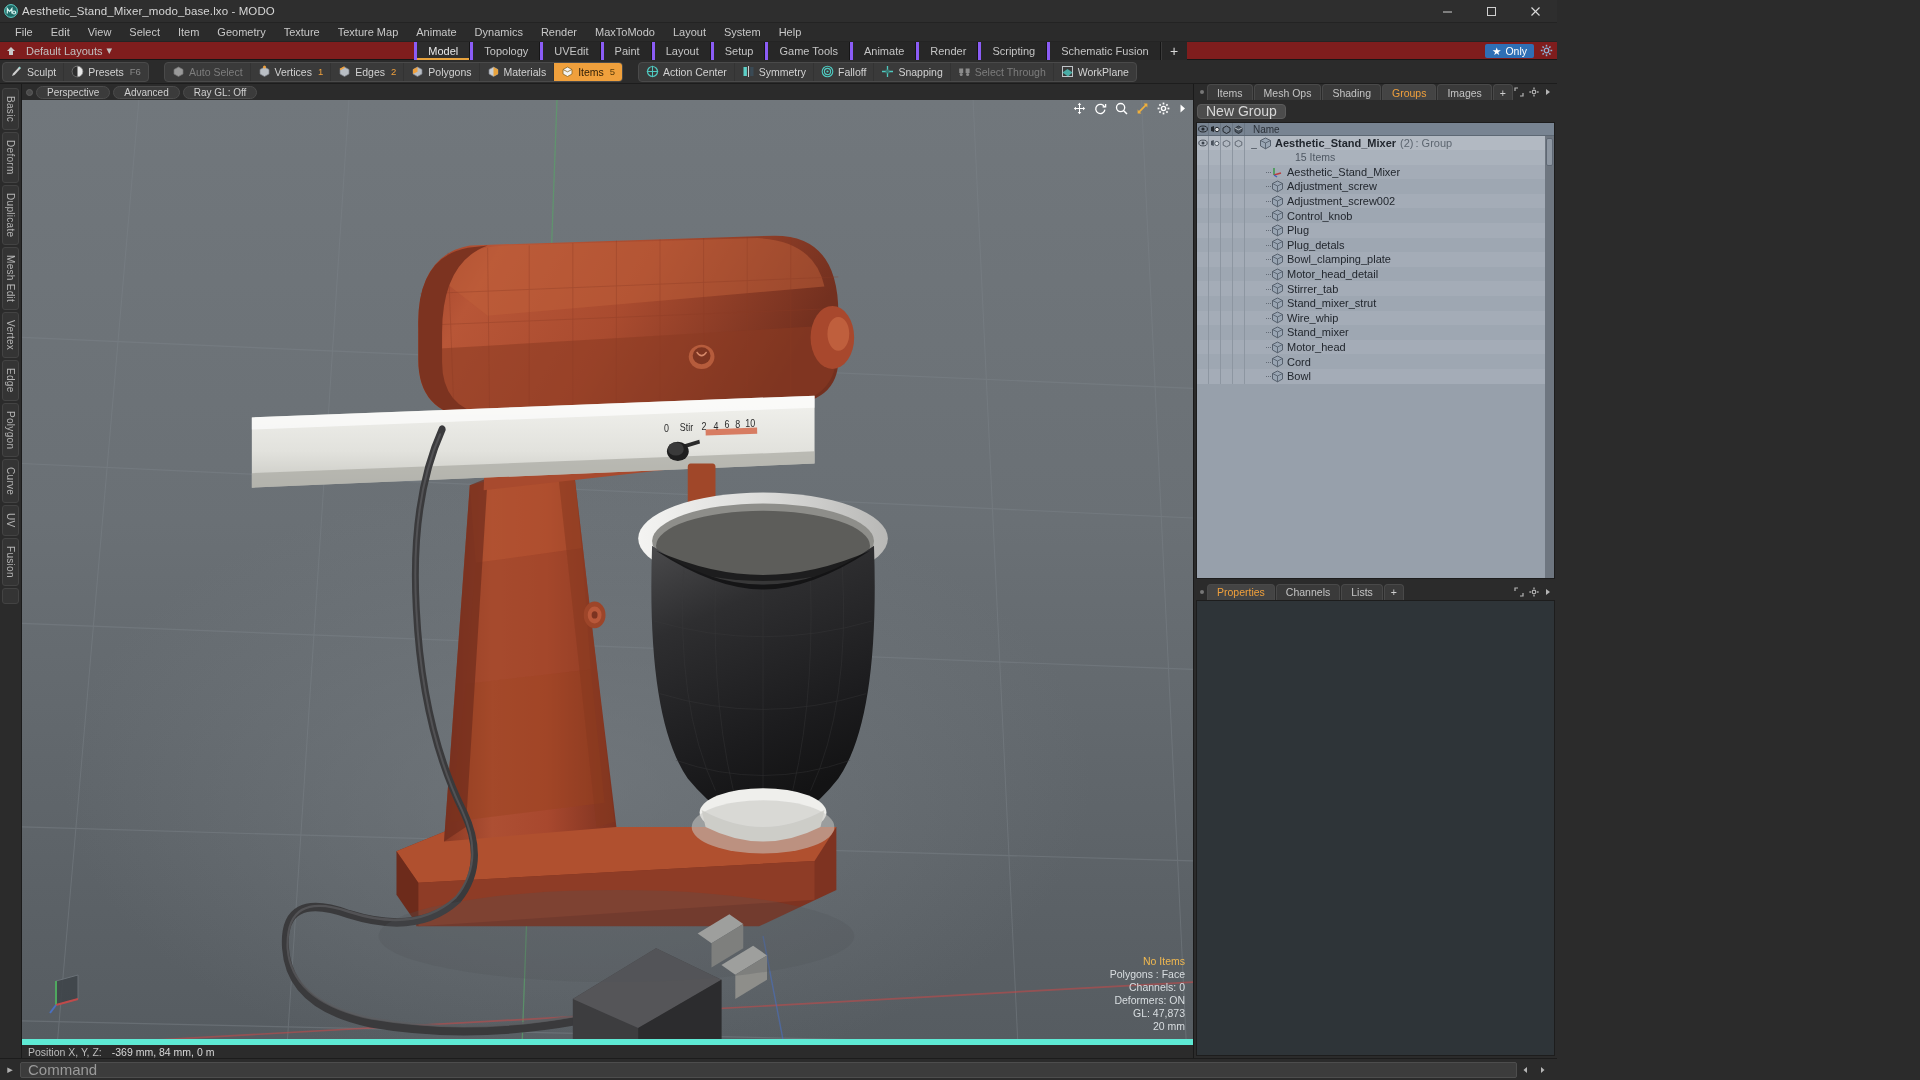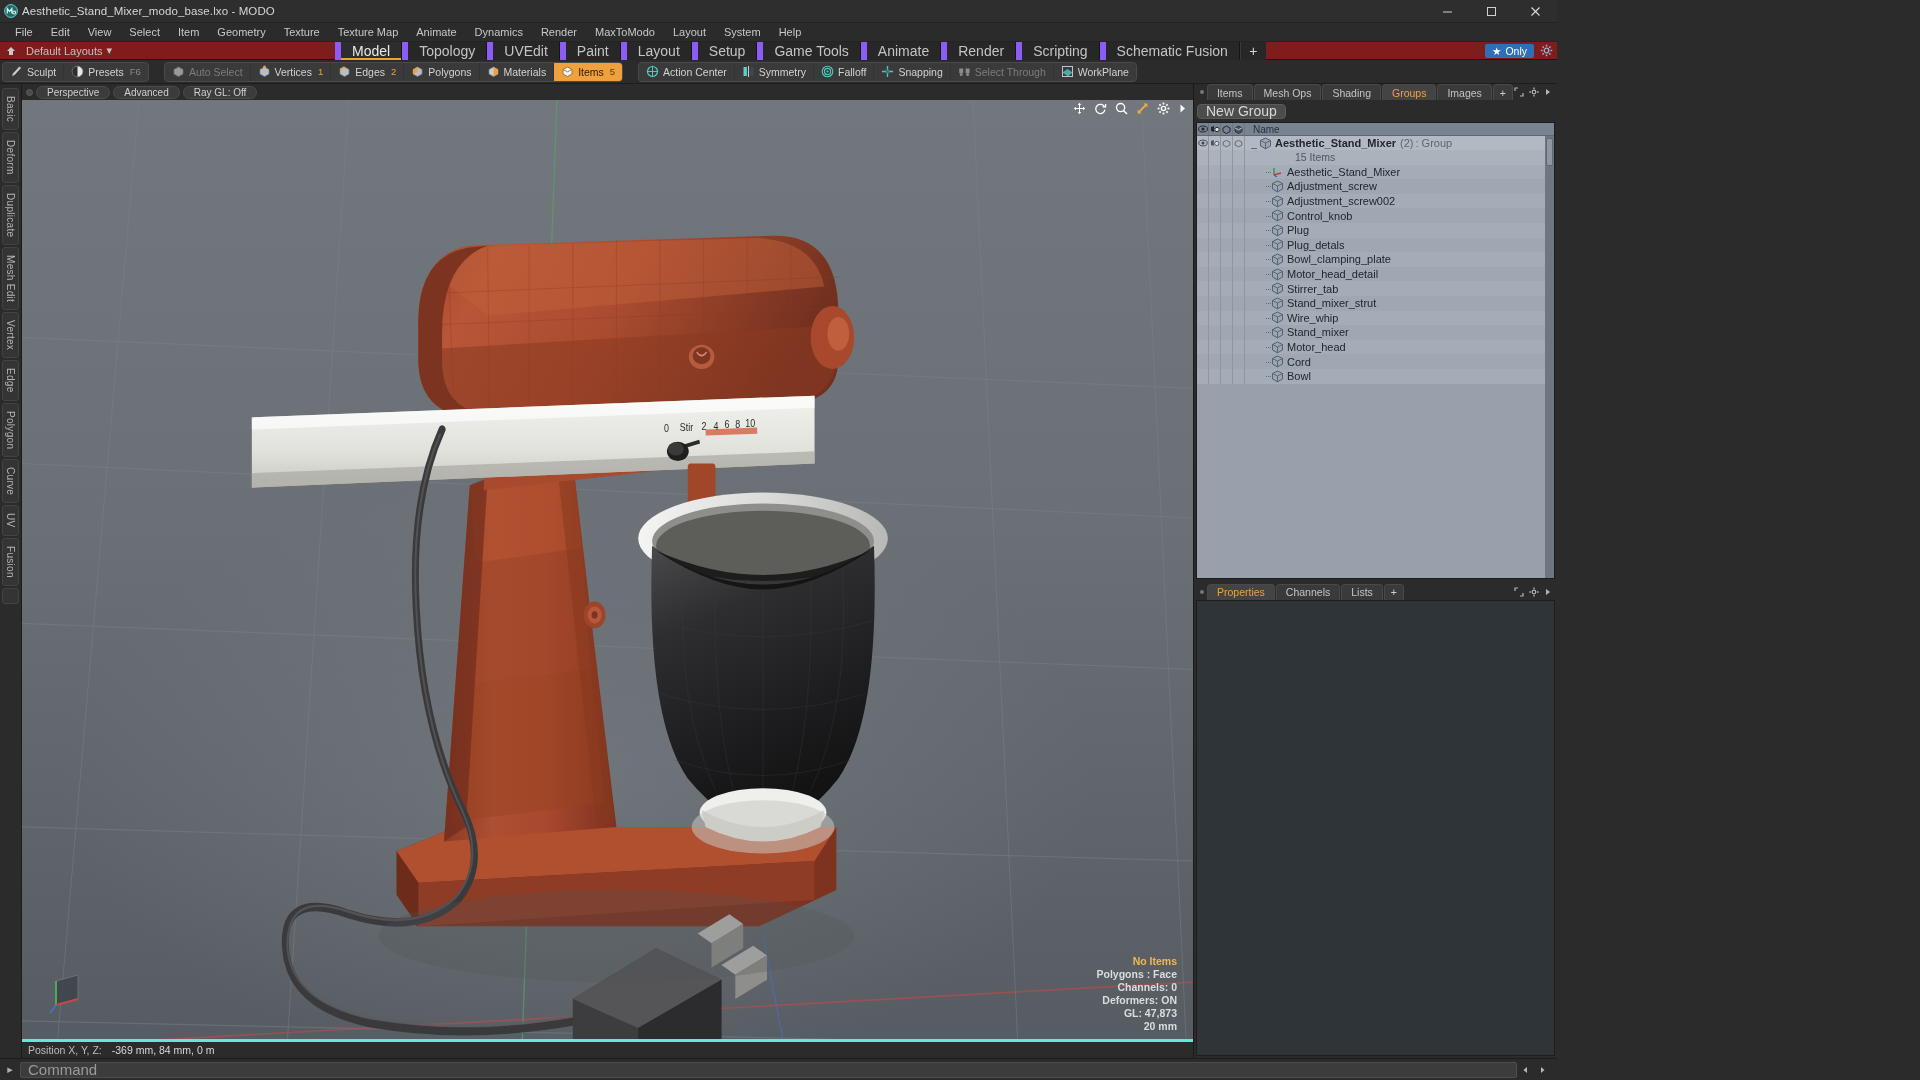--- a/index.html
+++ b/index.html
@@ -41,22 +41,22 @@
     height: 18px; background: #7f1d1d; display: flex; align-items: center; flex: none;
     border-bottom: 1px solid #161616;
   }
   .home-icon { width: 22px; display:flex; align-items:center; justify-content:center; }
   .layout-select {
     font-size: 11px; color: #c0c0c0; padding: 0 4px; display: flex; align-items: center; gap: 4px;
   }
   .lb-spacer { flex: 1; }
   .lt-tabs { display: flex; align-items: stretch; height: 18px; }
   .lt-tab {
-    font-size: 14px; color: #c4c4c4; padding: 0 11px; display: flex; align-items: center;
-    border-left: 6px solid #8b5cf6; border-right: 1px solid #151515;
+    font-size: 11px; color: #c4c4c4; padding: 0 11px; display: flex; align-items: center;
+    border-left: 3px solid #8b5cf6; border-right: 1px solid #151515;
     background: #272727; position: relative; white-space: nowrap;
   }
   .lt-tab.active { color: #e8e8e8; background: #2d2d2d; }
   .lt-tab.active::after {
     content: ""; position: absolute; left: 0; right: 0; bottom: 0; height: 2px; background: #e8a33d;
   }
   .lt-plus { width: 26px; display: flex; align-items: center; justify-content: center;
     color: #d8d8d8; font-size: 14px; border-left: 1px solid #3a3a3a; background: #272727;}
   .lt-right { display: flex; align-items: center; padding-right: 4px; gap: 6px; }
   .only-btn {
@@ -120,30 +120,30 @@
     background: linear-gradient(180deg,#6e7479 0%, #676d72 42%, #5f656a 62%, #575d62 100%);
     overflow: hidden;
   }
   .vp-icons {
     position: absolute; top: 2px; right: 6px; display: flex; align-items: center; gap: 8px;
     z-index: 20;
   }
   .vp-icons svg { display: block; }
 
   .statusov {
-    position: absolute; right: 16px; bottom: 6px; text-align: right; z-index: 20;
-    font-size: 10.5px; color: #d8dde0; line-height: 13px; font-weight: bold;
+    position: absolute; right: 8px; bottom: 6px; text-align: right; z-index: 20;
+    font-size: 10.5px; color: #d8dde0; line-height: 13px;
   }
   .statusov .hl { color: #f0b850; }
 
   .axisgiz { position: absolute; left: 26px; bottom: 22px; width: 46px; height: 46px; z-index: 20; }
 
   .vp-status {
     height: 19px; background: #2b2b2b; display: flex; align-items: center; flex: none;
-    border-top: 3px solid #5eead4; padding-left: 6px; gap: 10px;
+    border-top: 6px solid #5eead4; padding-left: 6px; gap: 10px;
   }
   .vp-status .lbl { font-size: 10.5px; color: #bcbcbc; }
   .vp-status .val { font-size: 10.5px; color: #d8d8d8; }
 
   
   .rightpanel {
     width: 364px; flex: none; background: #2b2b2b; display: flex; flex-direction: column;
     border-left: 1px solid #1a1a1a;
   }
   .rp-tabrow {

